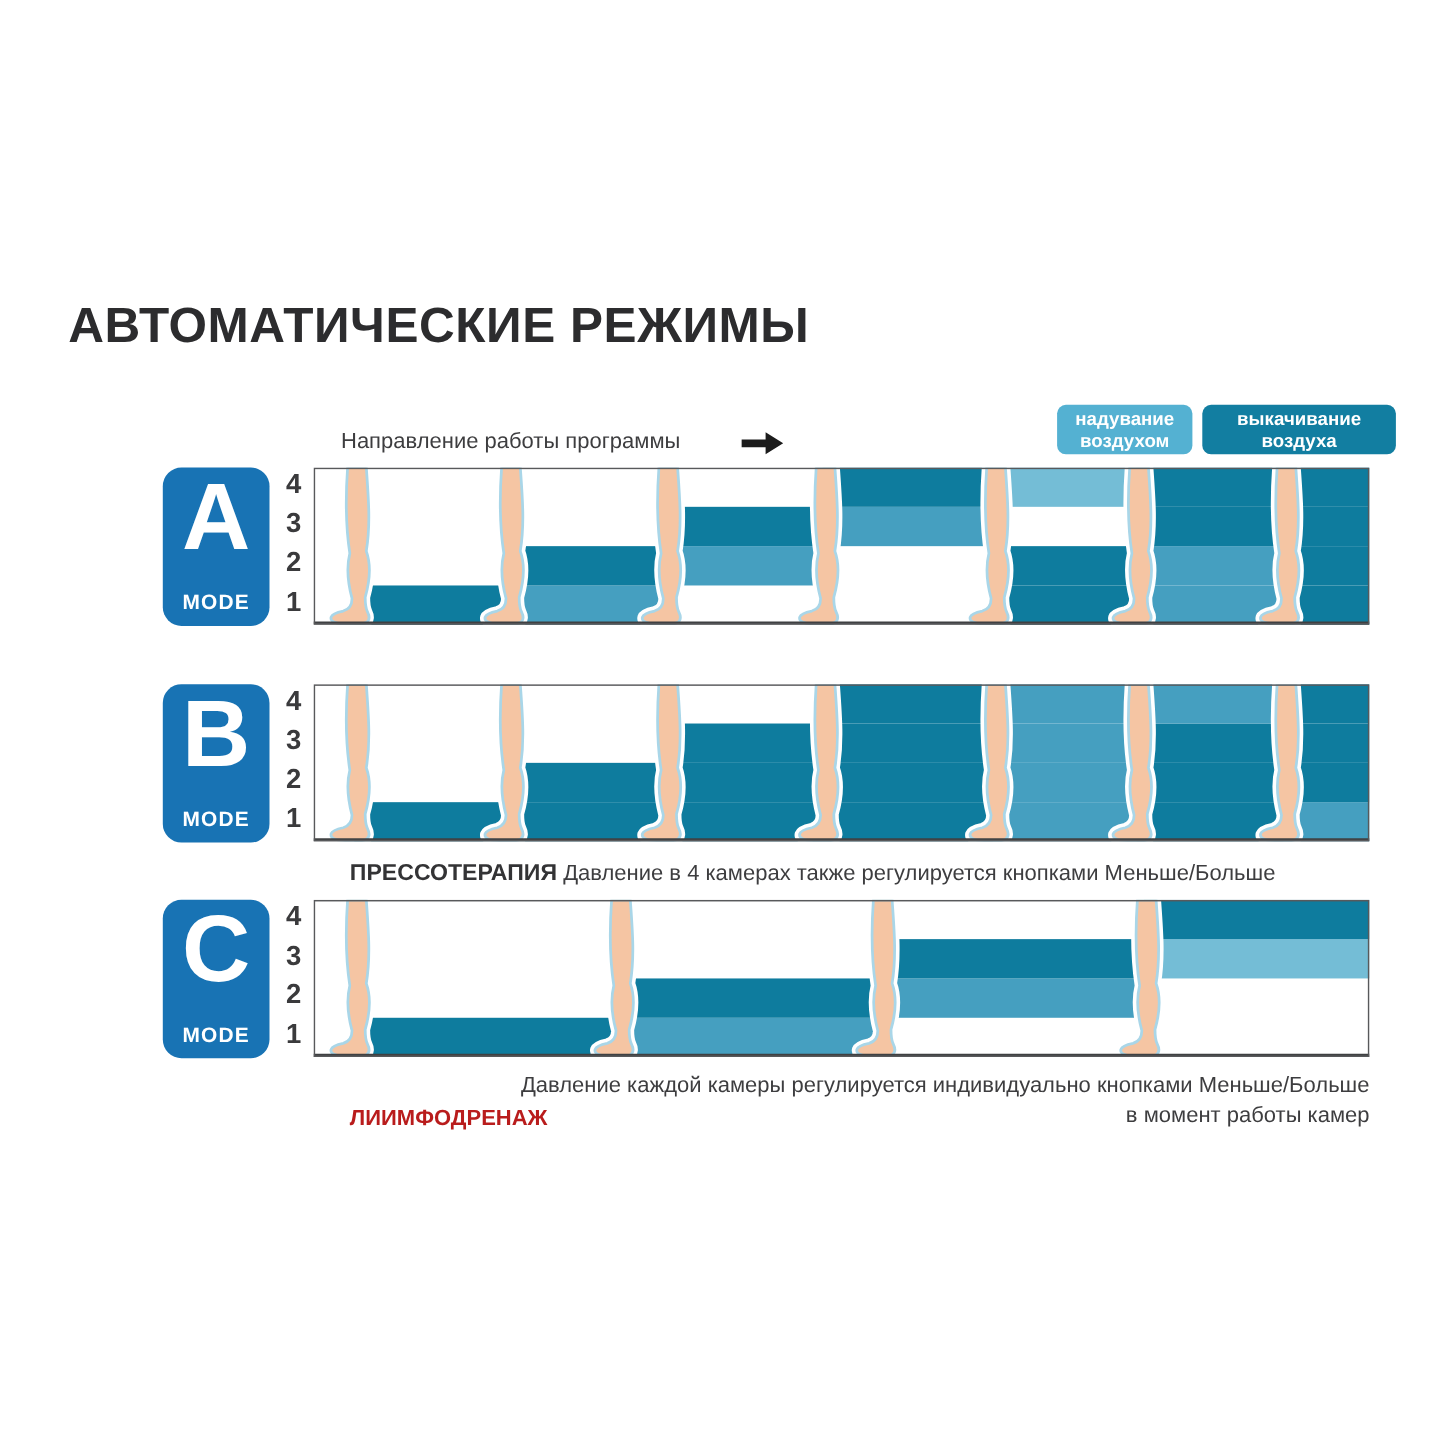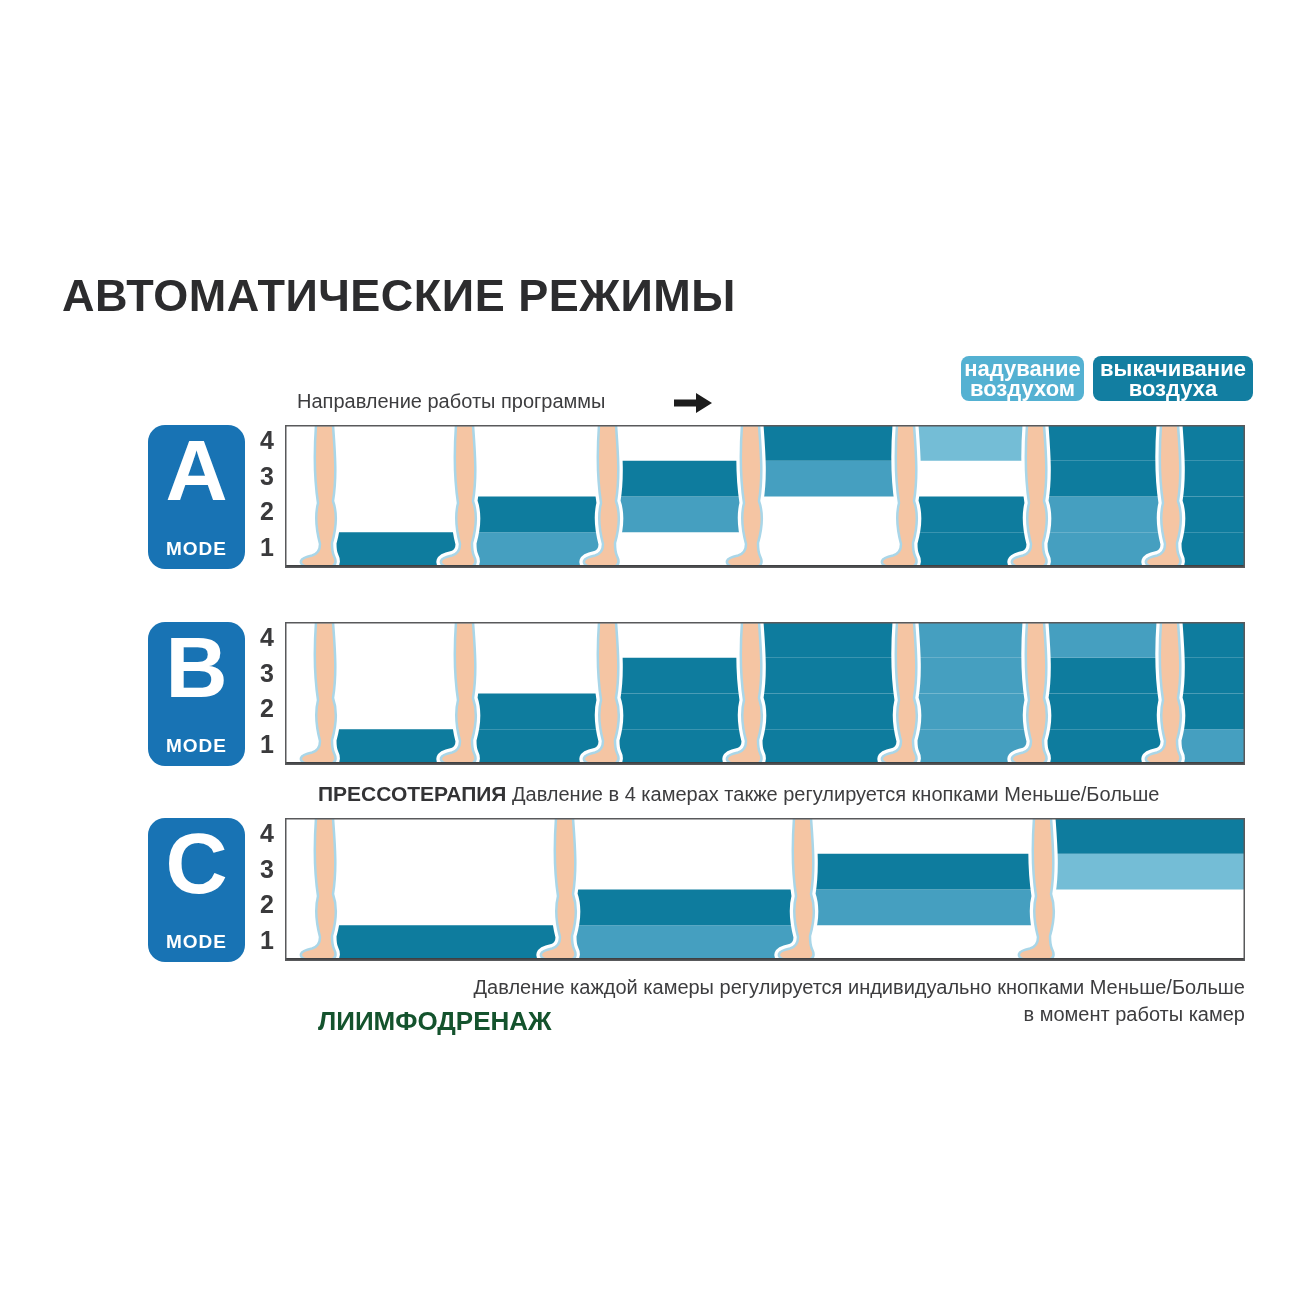--- a/index.html
+++ b/index.html
@@ -1,33 +1,33 @@
 <!DOCTYPE html>
 <html><head>
 <meta charset="utf-8">
 <style>
   html,body{margin:0;padding:0;background:#fff;}
   body{font-family:"Liberation Sans","DejaVu Sans",sans-serif;}
   .canvas{position:relative;width:1300px;height:1300px;background:#fff;overflow:hidden;}
   .page-title{position:absolute;left:62px;top:270px;font-size:45px;font-weight:700;color:#2c2c2e;letter-spacing:0.5px;white-space:nowrap;}
-  .dir-label{position:absolute;left:297px;top:390px;font-size:20px;color:#3d3d3f;white-space:nowrap;}
+  .dir-label{position:absolute;left:310px;top:390px;font-size:20px;color:#3d3d3f;white-space:nowrap;}
   .dir-arrow{position:absolute;left:674px;top:392px;}
-  .legend-chip{position:absolute;top:356px;height:45px;border-radius:8px;color:#fff;display:flex;flex-direction:column;justify-content:center;align-items:center;font-size:22px;font-weight:700;line-height:20px;text-align:center;}
+  .legend-chip{position:absolute;top:368px;height:45px;border-radius:8px;color:#fff;display:flex;flex-direction:column;justify-content:center;align-items:center;font-size:17px;font-weight:700;line-height:20px;text-align:center;}
   .legend-inflate{left:961px;width:123px;}
-  .legend-deflate{left:1093px;width:160px;}
+  .legend-deflate{left:1093px;width:176px;}
   .badge{position:absolute;left:148px;width:97px;height:144px;border-radius:17px;display:flex;flex-direction:column;align-items:center;color:#fff;}
   .badge-letter{font-size:86px;font-weight:800;line-height:1;margin-top:2px;}
   .badge-sub{font-size:19px;font-weight:700;letter-spacing:1px;margin-top:auto;margin-bottom:9px;}
   .num-col{position:absolute;left:246px;width:28px;}
   .num{position:absolute;right:0;font-size:25px;font-weight:700;color:#3a3a3c;line-height:1;}
   .chart{position:absolute;left:285px;width:960px;height:143px;}
   .caption{position:absolute;font-size:20px;color:#3d3d3f;white-space:nowrap;}
   .caption b{font-size:21px;color:#333335;}
   .cap-right{text-align:right;right:55px;margin-left:12px;}
-  .lymph-label{position:absolute;left:318px;top:1006px;font-size:26px;font-weight:700;color:#14532d;white-space:nowrap;}
+  .lymph-label{position:absolute;left:318px;top:1006px;font-size:20px;font-weight:700;color:#b91c1c;white-space:nowrap;}
 </style>
 </head>
 <body>
 
 <div class="canvas">
 
   <div class="page-title">АВТОМАТИЧЕСКИЕ РЕЖИМЫ</div>
 
   <div class="dir-label">Направление работы программы</div>
   <span class="dir-arrow">

